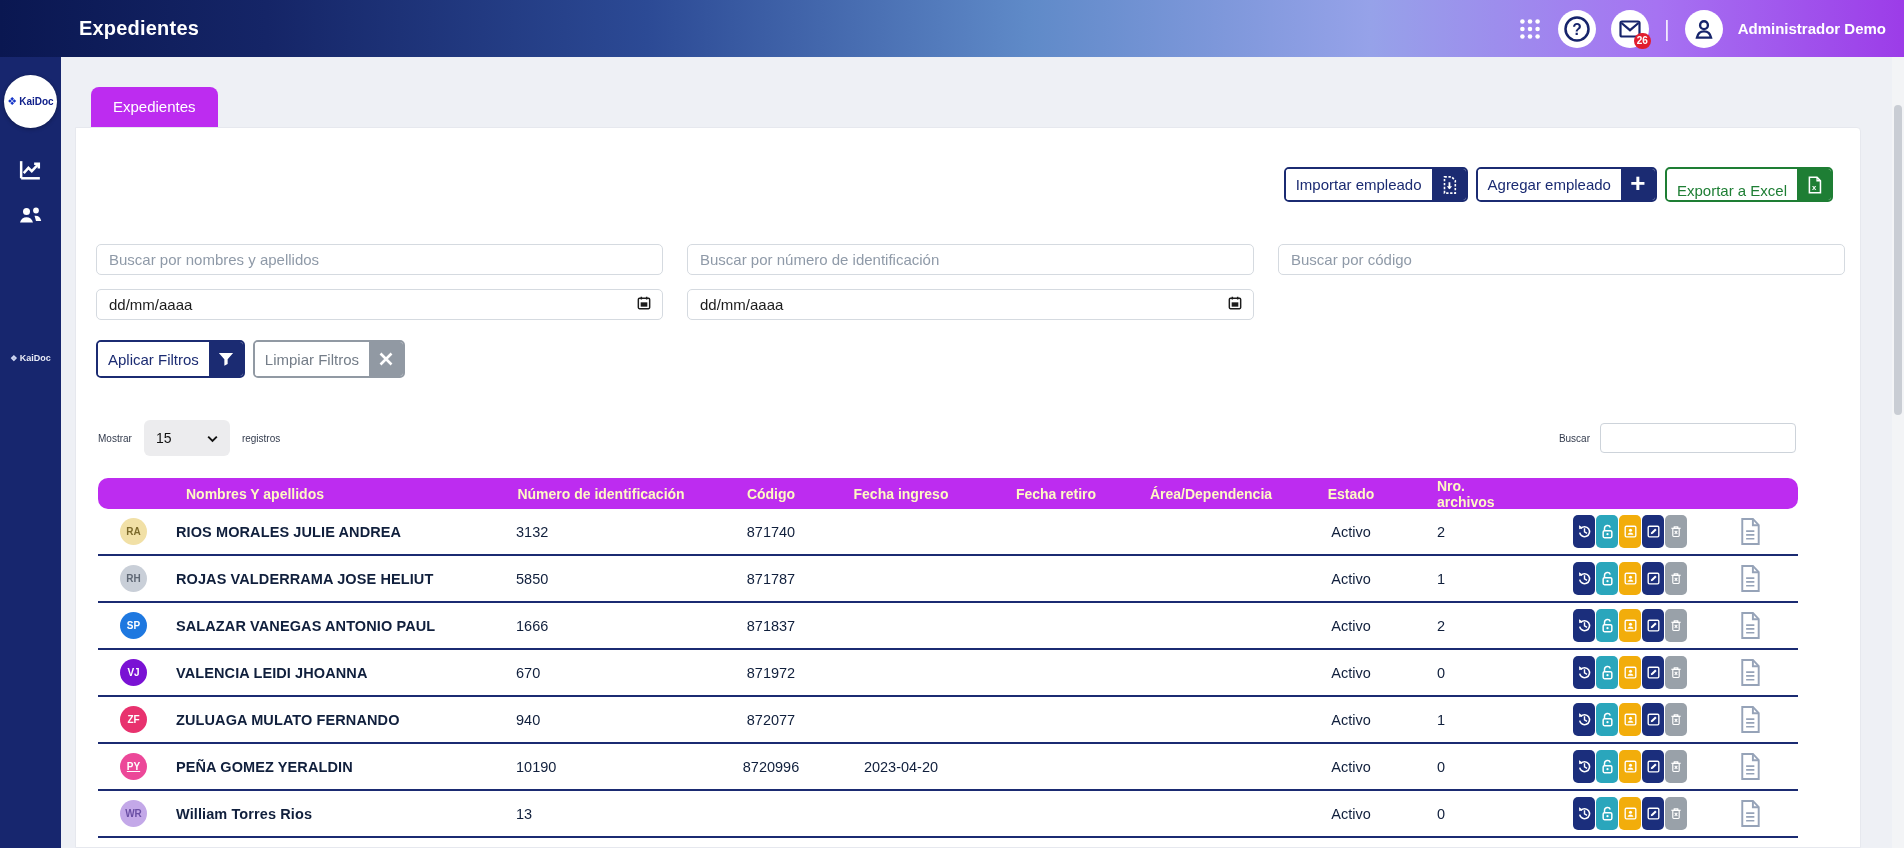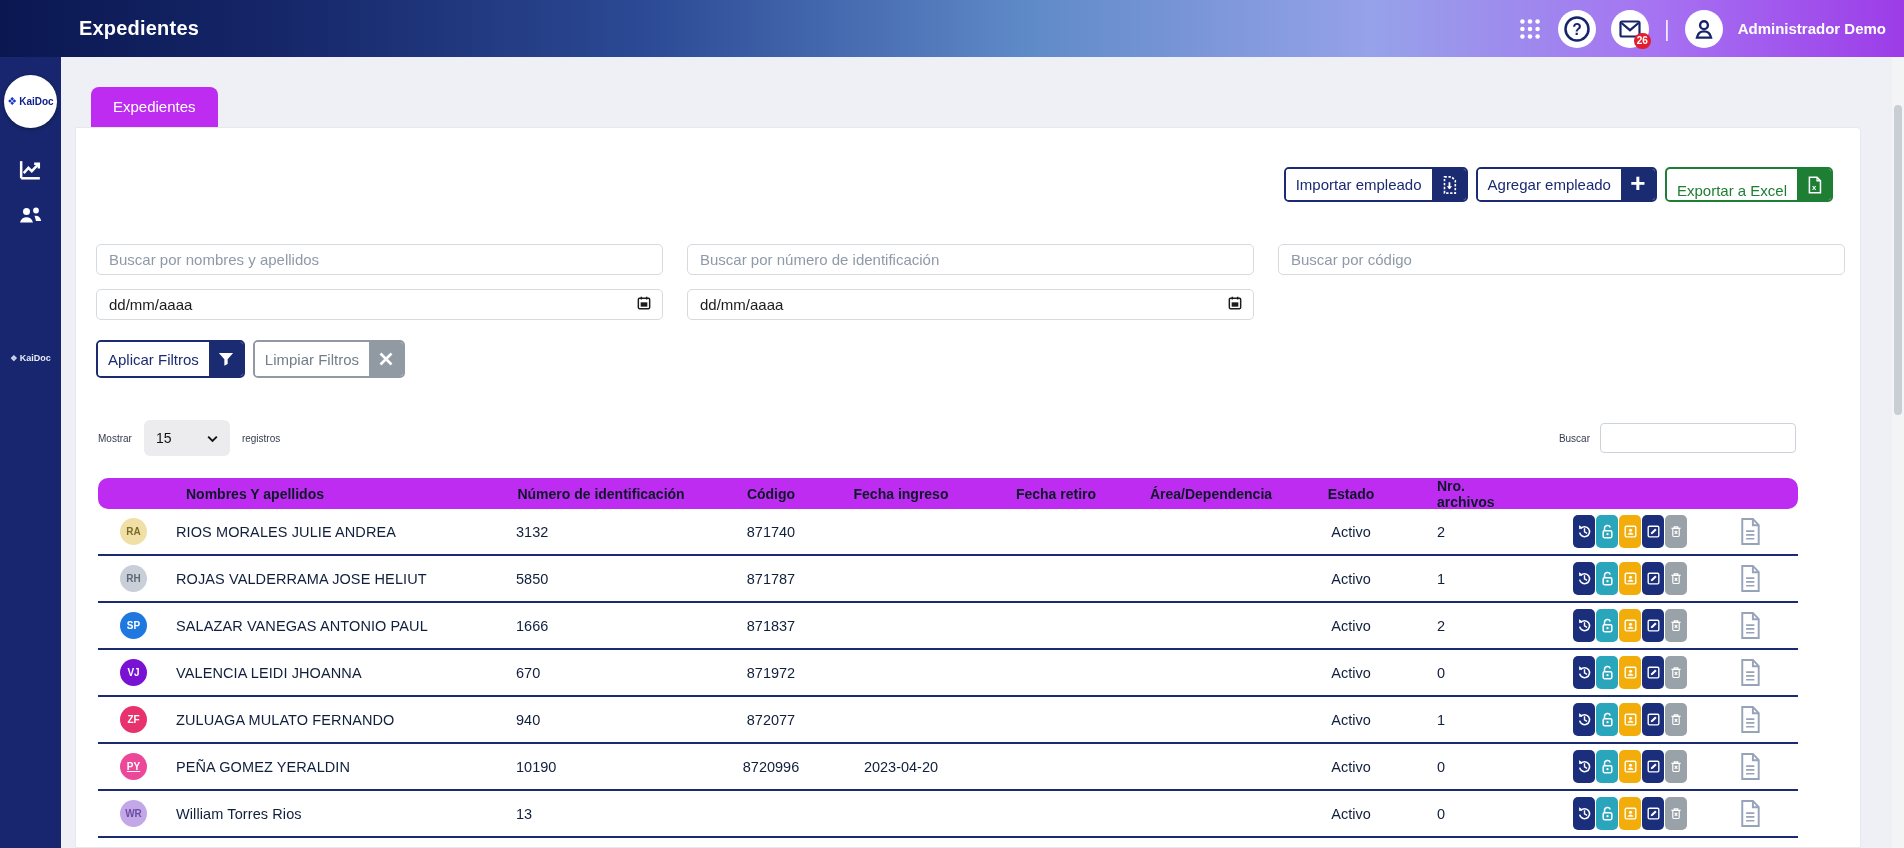--- a/index.html
+++ b/index.html
@@ -65,28 +65,28 @@
   .list-controls { display:flex; align-items:center; margin:42px 64px 0 22px; }
   .lc-left { display:flex; align-items:center; gap:12px; }
   .lc-label { font-size:10px; color:#333b4d; font-weight:500; }
   .page-size { background:#ececee; border:none; border-radius:6px; height:36px; width:86px; display:flex; align-items:center;
     justify-content:space-between; padding:0 12px; font-size:14px; color:#111; cursor:pointer; }
   .lc-right { margin-left:auto; display:flex; align-items:center; gap:10px; }
   .search-input { width:196px; height:30px; border:1px solid #cdd3da; border-radius:4px; padding:0 8px; font-size:14px; }
 
   
   .table { --cols:63px 320px 240px 100px 160px 150px 160px 120px 110px 180px 97px; margin:22px 0 0 22px; width:1700px; }
-  .thead { display:grid; grid-template-columns:var(--cols); background:#bd2cf0; color:#0f172a; height:31px; align-items:center;
+  .thead { display:grid; grid-template-columns:var(--cols); background:#bd2cf0; color:#fef9c3; height:31px; align-items:center;
     border-radius:10px; font-size:14px; font-weight:bold; }
   .th, .td { display:flex; align-items:center; justify-content:center; text-align:center; }
   .th-name { justify-content:flex-start; padding-left:25px; text-align:left; }
   .th-files, .td-files { justify-content:flex-start; padding-left:26px; text-align:left; }
   .trow { display:grid; grid-template-columns:var(--cols); height:47px; align-items:center; border-bottom:2px solid #1b2b72;
     font-size:14.5px; color:#101f3c; background:#fff; }
-  .td-name { justify-content:flex-start; padding-left:15px; text-align:left; font-weight:400; letter-spacing:.1px; }
+  .td-name { justify-content:flex-start; padding-left:15px; text-align:left; font-weight:700; letter-spacing:.1px; }
   .td-id { justify-content:flex-start; padding-left:35px; }
   .td-avatar { justify-content:flex-start; }
   .avatar { width:27px; height:27px; border-radius:50%; display:flex; align-items:center; justify-content:center;
     font-size:10px; font-weight:bold; margin-left:22px; }
   .td-actions { justify-content:flex-end; padding-right:14px; gap:1px; }
   .act { width:22px; height:33px; border-radius:5px; border:none; display:flex; align-items:center; justify-content:center;
     padding:0; cursor:pointer; }
   .a-navy { background:#1b2e7c; }
   .a-teal { background:#2aa6bc; }
   .a-yellow { background:#f2ad0b; }

